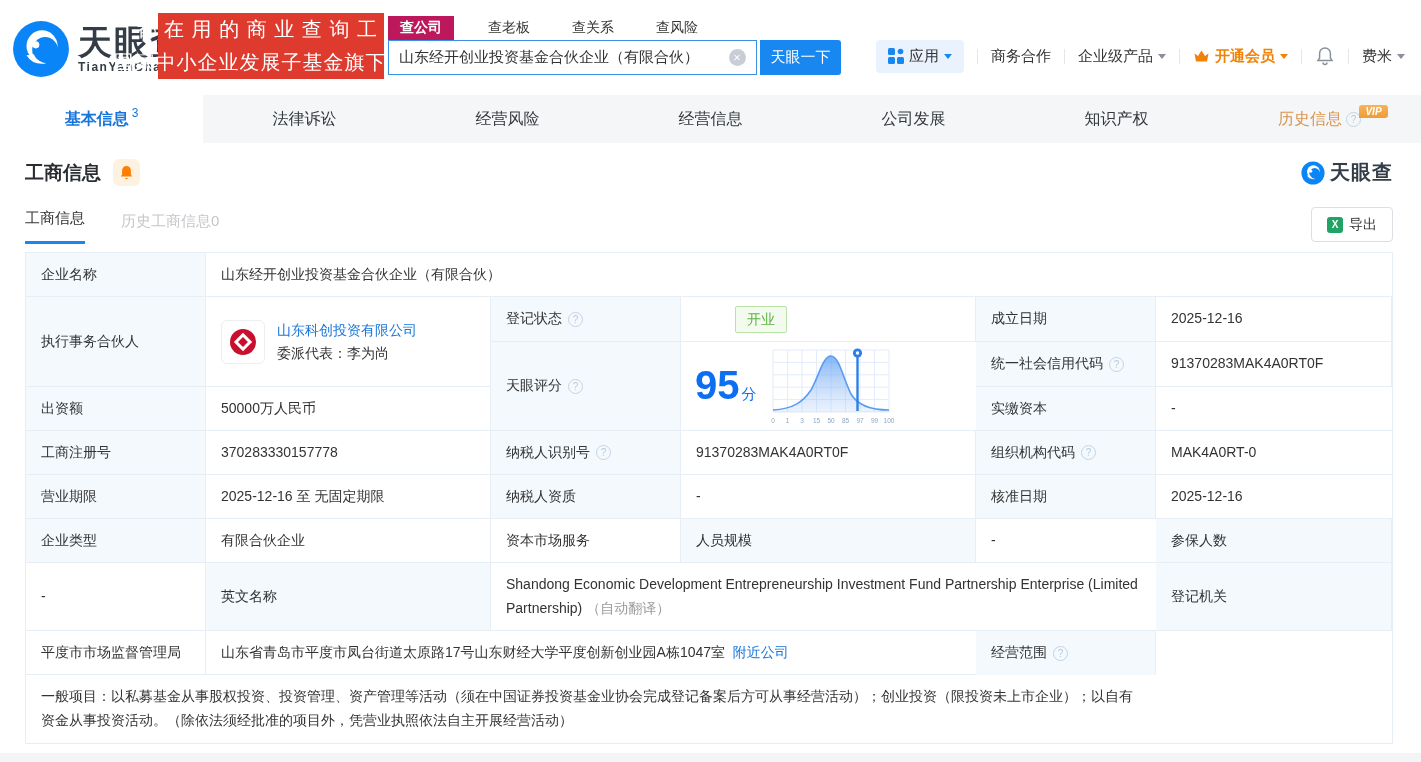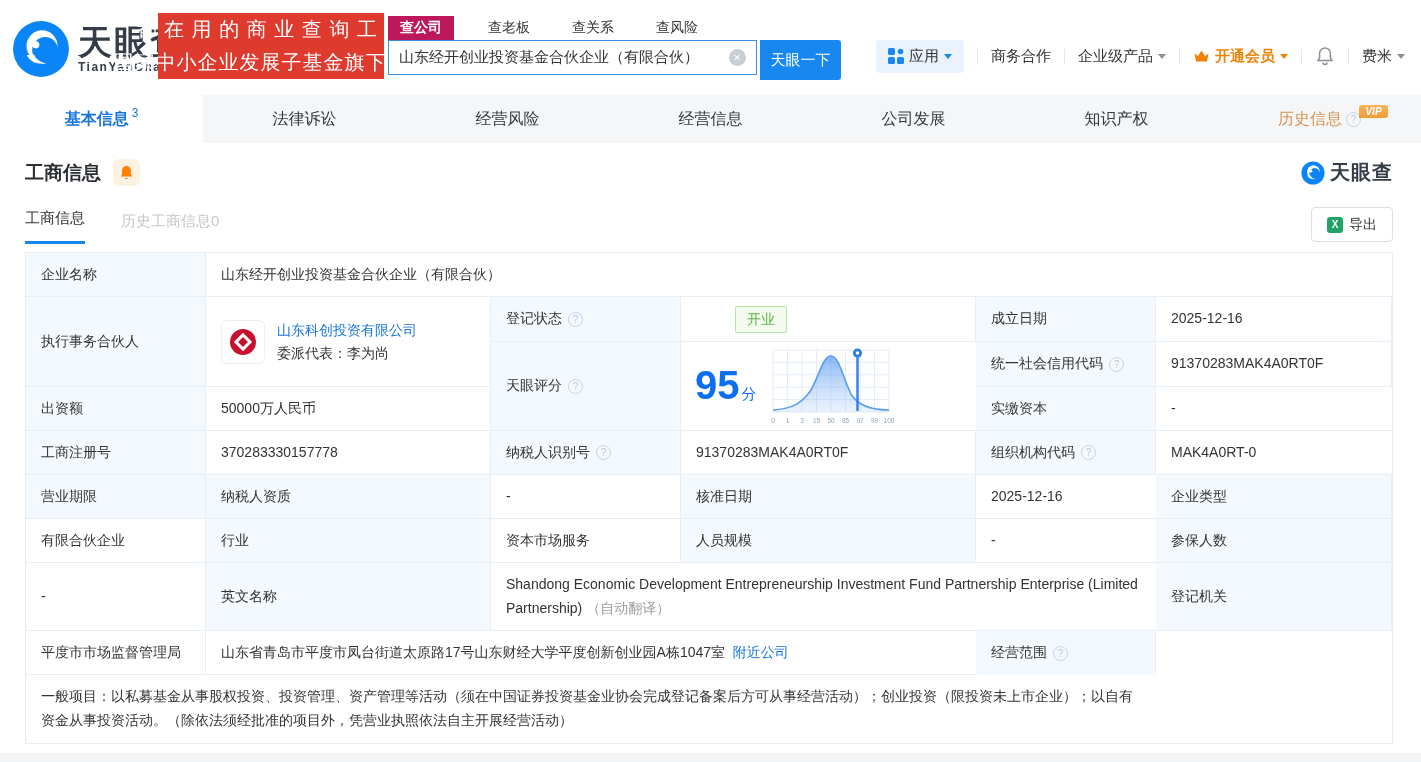--- a/index.html
+++ b/index.html
@@ -19,21 +19,21 @@
   .searchwrap { position:absolute; left:388px; top:15px; }
   .stabs { display:flex; align-items:flex-end; gap:26px; height:25px; font-size:14px; }
   .stab { color:#333; padding:3px 8px; cursor:pointer; }
   .stab.active { background:#be185d; color:#fff; font-weight:700; padding:3px 12px; }
   .srow { display:flex; margin-top:0; }
   .sinput { width:369px; height:35px; border:1px solid #3a8ee6; display:flex; align-items:center; padding:0 10px; background:#fff; }
   .sinput input { flex:1; border:none; outline:none; font-size:15px; color:#333; font-family:inherit; background:transparent;}
   .clear-ic { width:17px; height:17px; border-radius:50%; background:#c9ced6; color:#fff; font-size:12px;
     display:flex; align-items:center; justify-content:center; cursor:pointer; }
   .clear-ic::after{content:"✕"; transform:scale(.8);}
-  .sbtn { width:81px; height:40px; margin-left:3px; background:#1888f0; color:#fff; border:none; font-size:15px;
+  .sbtn { width:81px; height:35px; margin-left:3px; background:#1888f0; color:#fff; border:none; font-size:15px;
     cursor:pointer; font-family:Liberation Serif, serif; border-radius:0 3px 3px 0; }
   .topnav { position:absolute; right:16px; top:38px; display:flex; align-items:center; height:36px; font-size:15px; }
   .tn-sep { width:1px; height:15px; background:#e3e6ea; margin:0 13px; }
   .tn-item { display:flex; align-items:center; gap:5px; cursor:pointer; color:#333; white-space:nowrap; }
   .apps-pill { background:#eaf3fd; border-radius:4px; padding:7px 12px; }
   .caret { width:0; height:0; border:4px solid transparent; border-top:5px solid #8a9099; margin-top:4px; }
   .caret.blue{ border-top-color:#1888f0; }
   .caret.orange{ border-top-color:#f08307; }
   .vip-link { color:#f08307; font-weight:700; }
   .grid-ic { display:grid; grid-template-columns:7px 7px; grid-template-rows:7px 7px; gap:2px; }
@@ -352,42 +352,42 @@
     <span>组织机构代码</span>
       <span class="q"></span>
   </div>
   <div class="cell nr">
       <span>MAK4A0RT-0</span>
     </div>
 
   <div class="cell lab">
       <span>营业期限</span>
     </div>
+  <div class="cell">
+      <span>2025-12-16 至 无固定期限</span>
+    </div>
   <div class="cell lab">
       <span>纳税人资质</span>
     </div>
   <div class="cell">
       <span>-</span>
     </div>
   <div class="cell lab">
       <span>核准日期</span>
     </div>
   <div class="cell nr">
       <span>2025-12-16</span>
     </div>
 
   <div class="cell lab">
       <span>企业类型</span>
     </div>
   <div class="cell">
       <span>有限合伙企业</span>
     </div>
-  <div class="cell lab">
-      <span>行业</span>
-    </div>
   <div class="cell">
       <span>资本市场服务</span>
     </div>
   <div class="cell lab">
       <span>人员规模</span>
     </div>
   <div class="cell nr">
       <span>-</span>
     </div>
 

